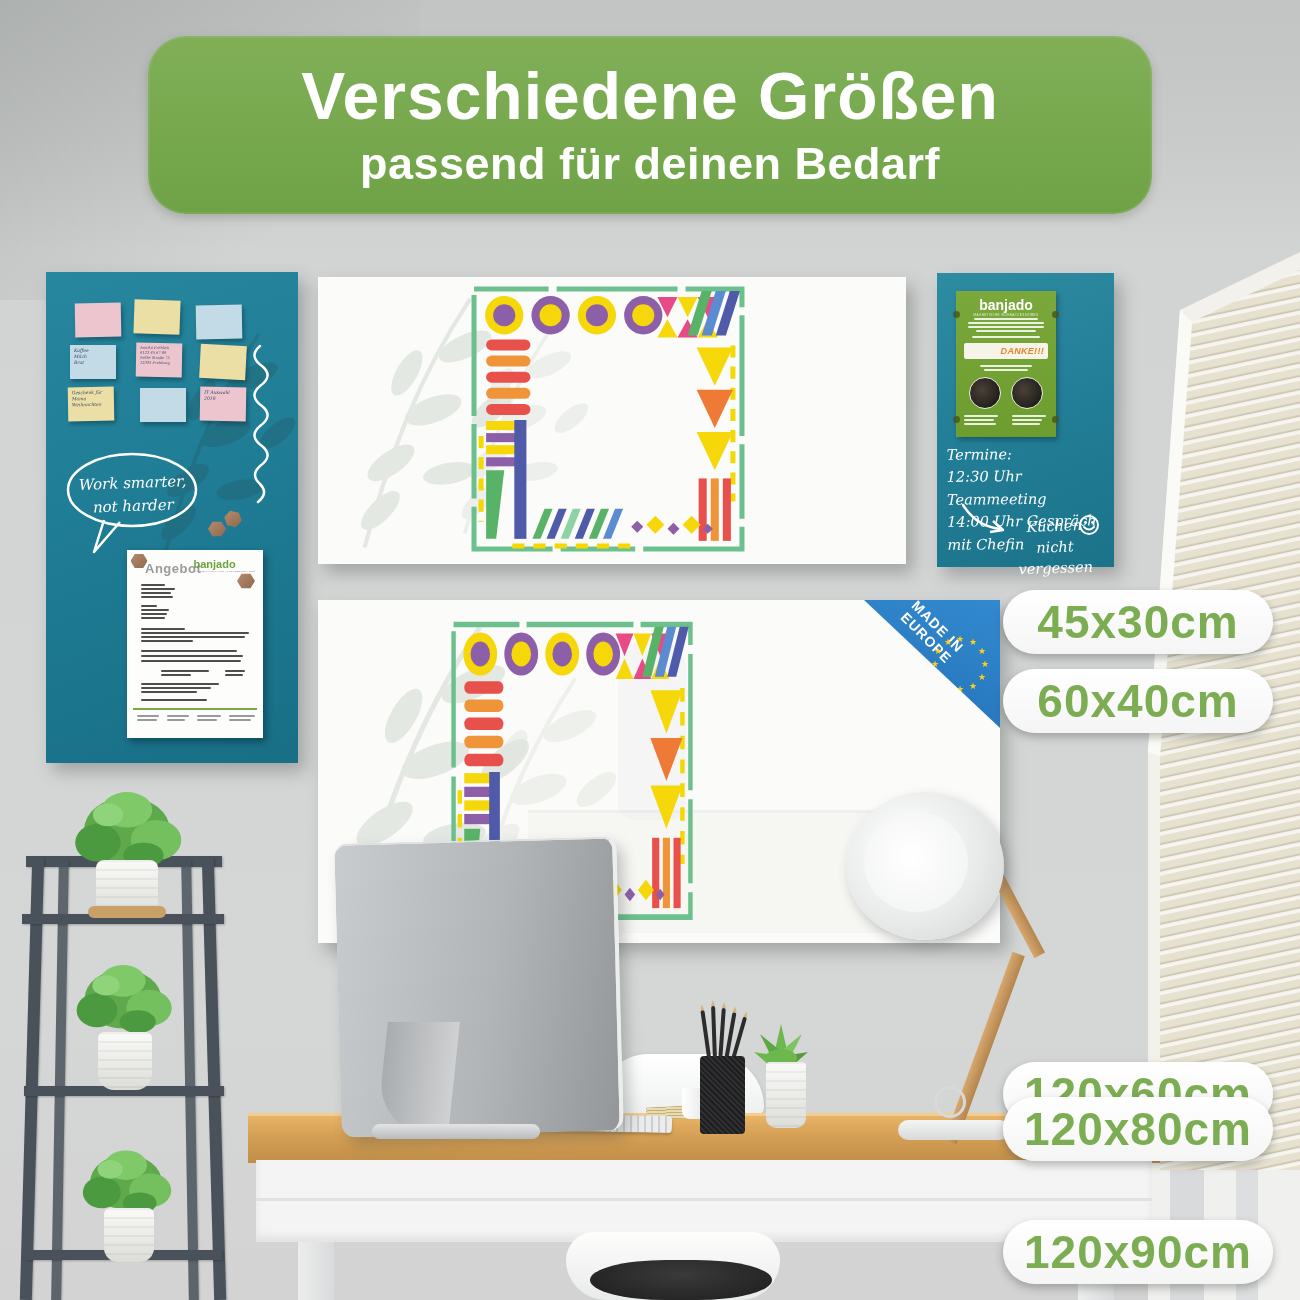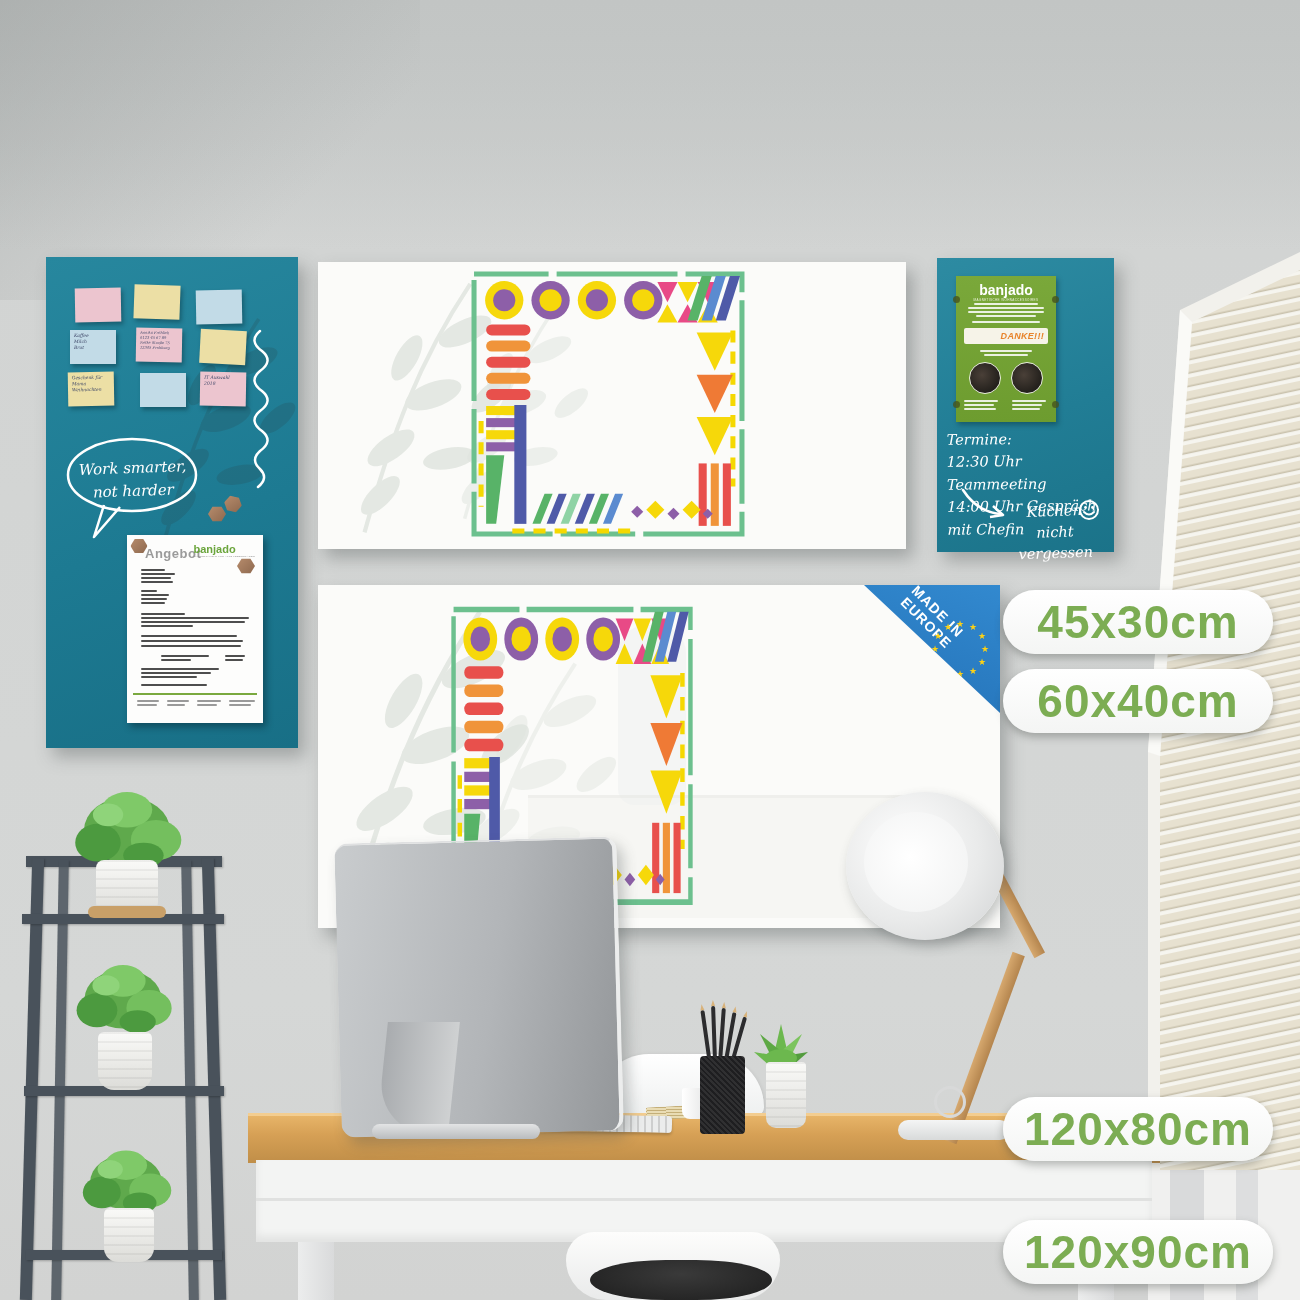--- a/index.html
+++ b/index.html
@@ -19,21 +19,21 @@
 
   
   .banner{left:148px;top:36px;width:1004px;height:178px;border-radius:38px;
     background:linear-gradient(180deg,#80af57,#6fa246);
     box-shadow:0 4px 10px rgba(70,80,60,.25), inset 0 0 0 2px rgba(255,255,255,.08);
     text-align:center;color:#fff;z-index:50;}
   .banner .t1{margin-top:22px;font-size:66px;font-weight:bold;letter-spacing:1px;}
   .banner .t2{margin-top:4px;font-size:45px;font-weight:bold;letter-spacing:.5px;}
 
   
-  .board{box-shadow:7px 9px 16px rgba(70,75,75,.35);}
+  .board{box-shadow:7px 9px 16px rgba(70,75,75,.35);margin-top:15px;}
   .whiteboard{background:#fbfbf9;}
   .tealboard{background:linear-gradient(160deg,#27879e,#1d7a92 55%,#186f86);}
 
   .board-left{left:46px;top:257px;width:252px;height:491px;z-index:5;}
   .board-topmid{left:318px;top:262px;width:588px;height:287px;z-index:5;}
   .board-right{left:937px;top:258px;width:177px;height:294px;z-index:5;}
   .board-botmid{left:318px;top:585px;width:682px;height:343px;z-index:5;overflow:hidden;}
 
   
   .leafart{opacity:.8;}
@@ -449,20 +449,23 @@
       <span class="star" style="left:114px;top:46px">★</span>
     </div>
   </div>
 
   <div class="pill" style="top:590px">
       <span>45x30cm</span>
     </div>
   <div class="pill" style="top:669px">
       <span>60x40cm</span>
     </div>
+  <div class="pill" style="top:1062px">
+      <span>120x60cm</span>
+    </div>
   <div class="pill" style="top:1097px">
       <span>120x80cm</span>
     </div>
   <div class="pill" style="top:1220px">
       <span>120x90cm</span>
     </div>
 
   <div class="abs shelfbar" style="left:26px;top:856px;width:196px;height:11px"></div>
   <div class="abs shelfbar" style="left:26px;top:858px;width:12px;height:442px;transform:rotate(1.6deg)"></div>
   <div class="abs shelfbar" style="left:208px;top:858px;width:12px;height:442px;transform:rotate(-1.6deg)"></div>
@@ -522,14 +525,18 @@
   <svg class="abs" style="left:748px;top:1022px;z-index:18" width="66" height="52" viewBox="0 0 66 52">
     <polygon points="33,2 39,28 27,28" fill="#6cb84e"></polygon>
     <polygon points="12,12 34,30 24,36" fill="#5da844"></polygon>
     <polygon points="54,12 32,30 42,36" fill="#7cc45e"></polygon>
     <polygon points="6,30 30,34 22,44" fill="#6cb84e"></polygon>
     <polygon points="60,30 36,34 44,44" fill="#539c3e"></polygon>
     <ellipse cx="33" cy="36" rx="16" ry="9" fill="#6cb84e"></ellipse>
   </svg>
   <div class="abs pot succ-pot"></div>
 
+  <div class="abs banner">
+    <div class="t1">Verschiedene Größen</div>
+    <div class="t2">passend für deinen Bedarf</div>
+  </div>
 
 </div>
 
 </body></html>

